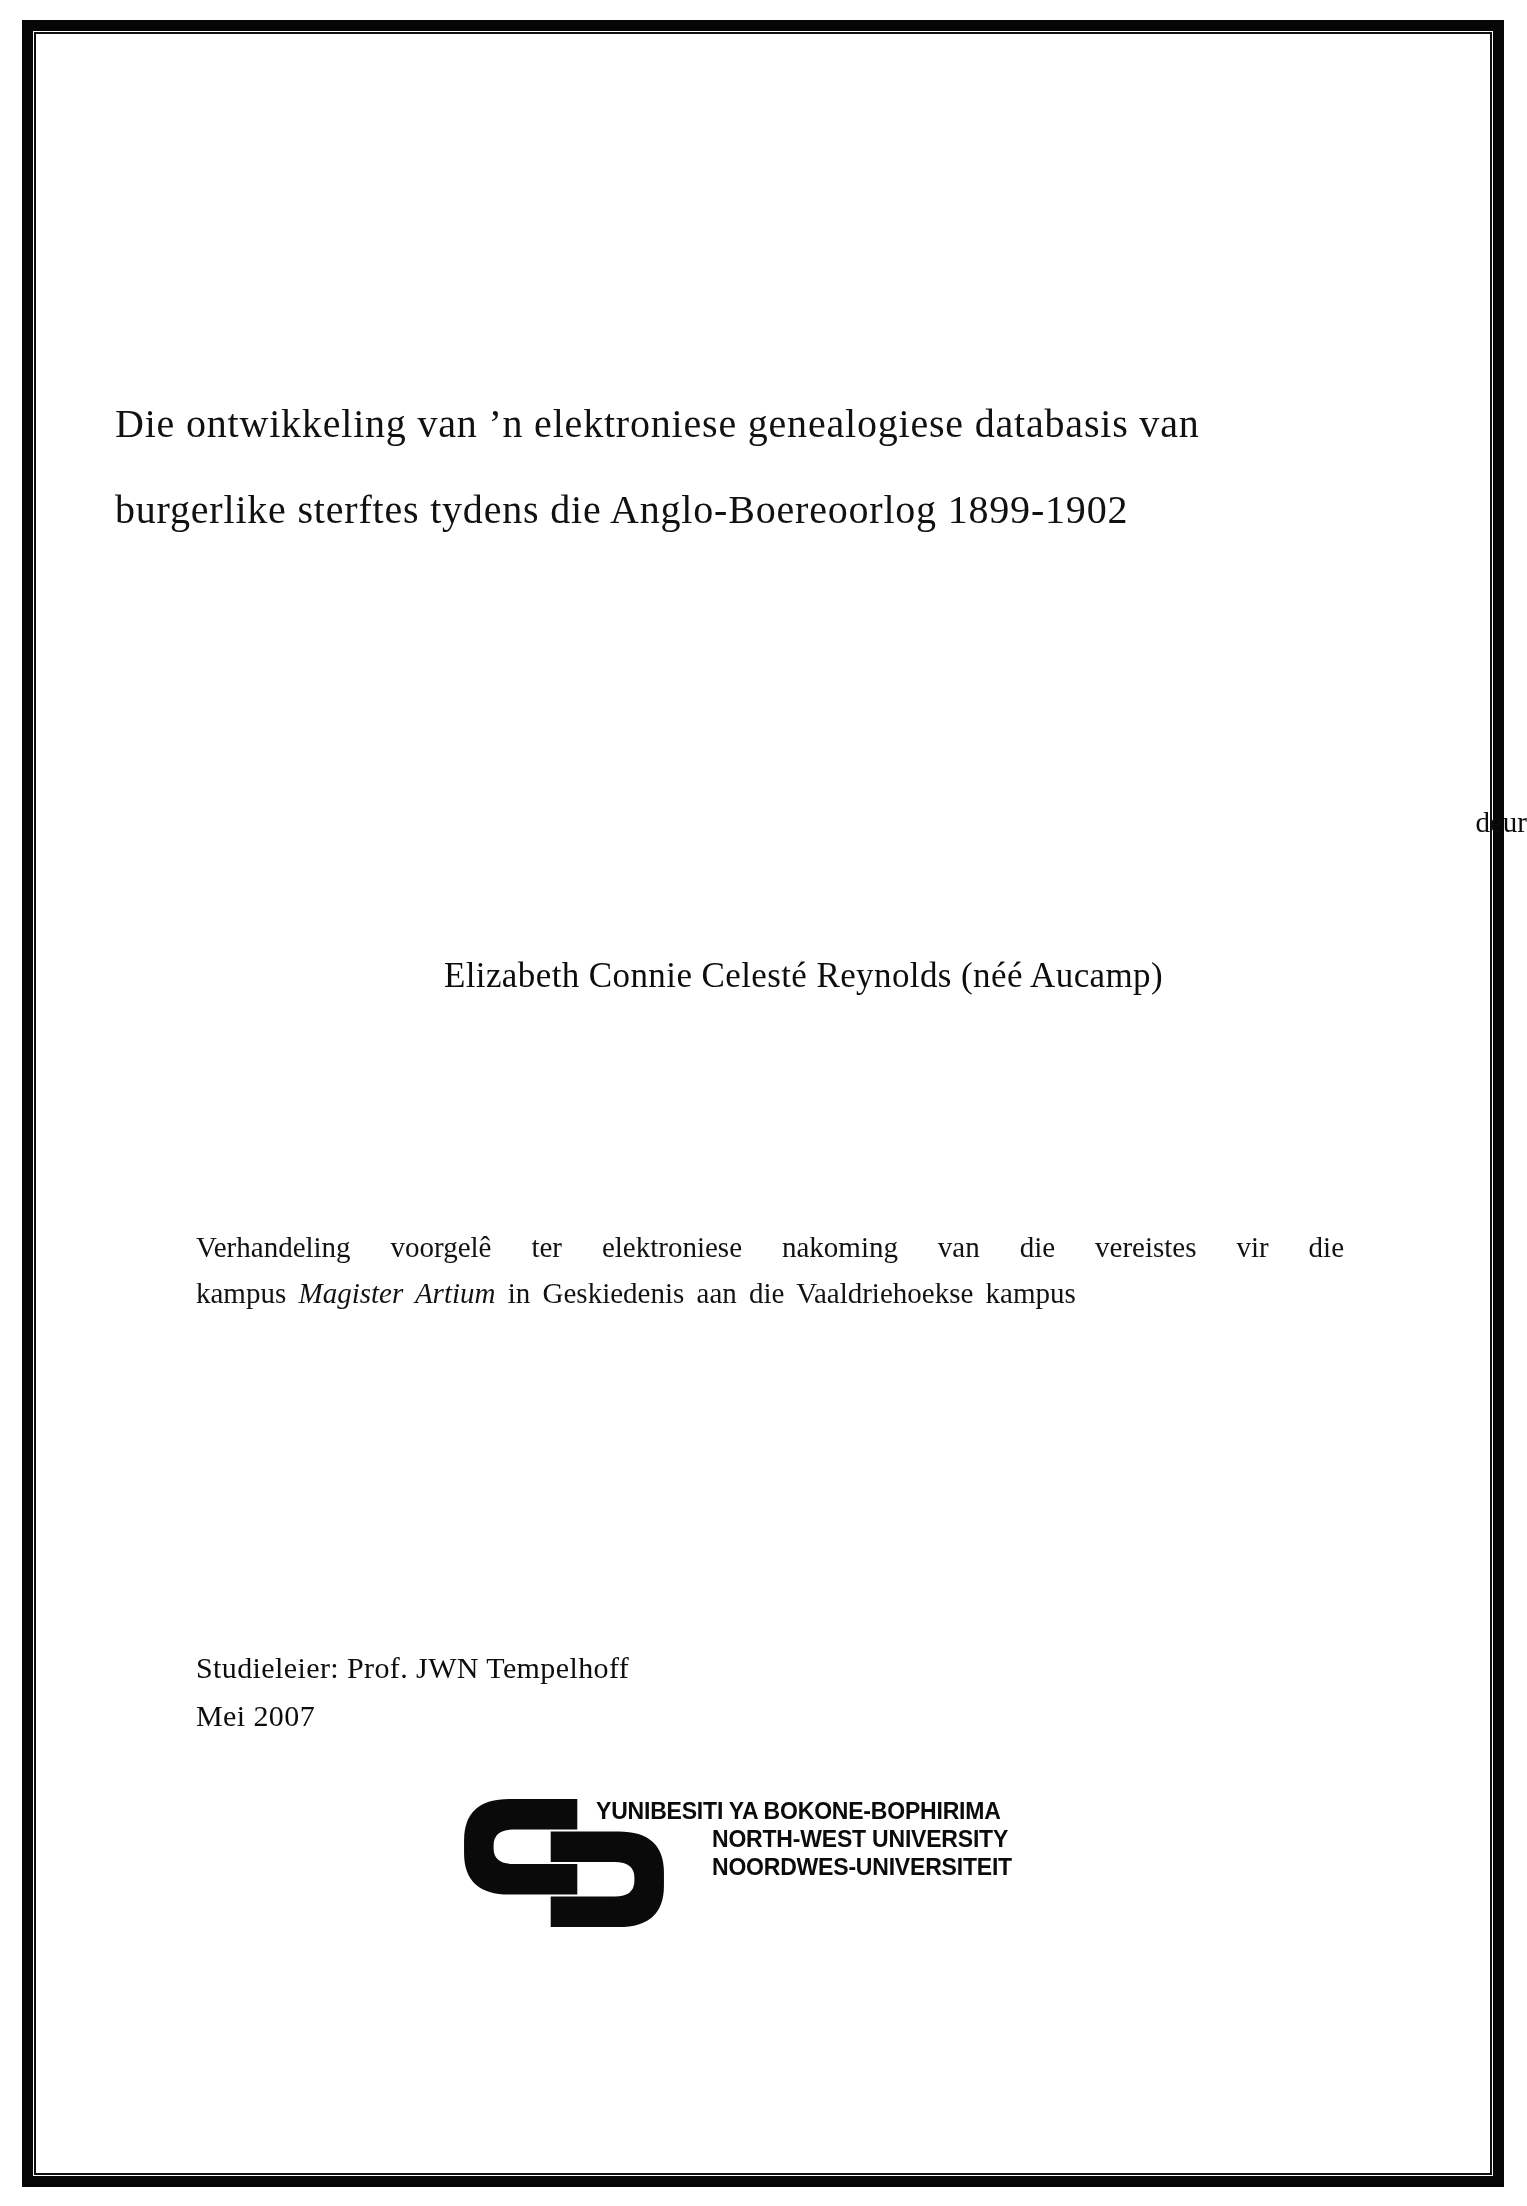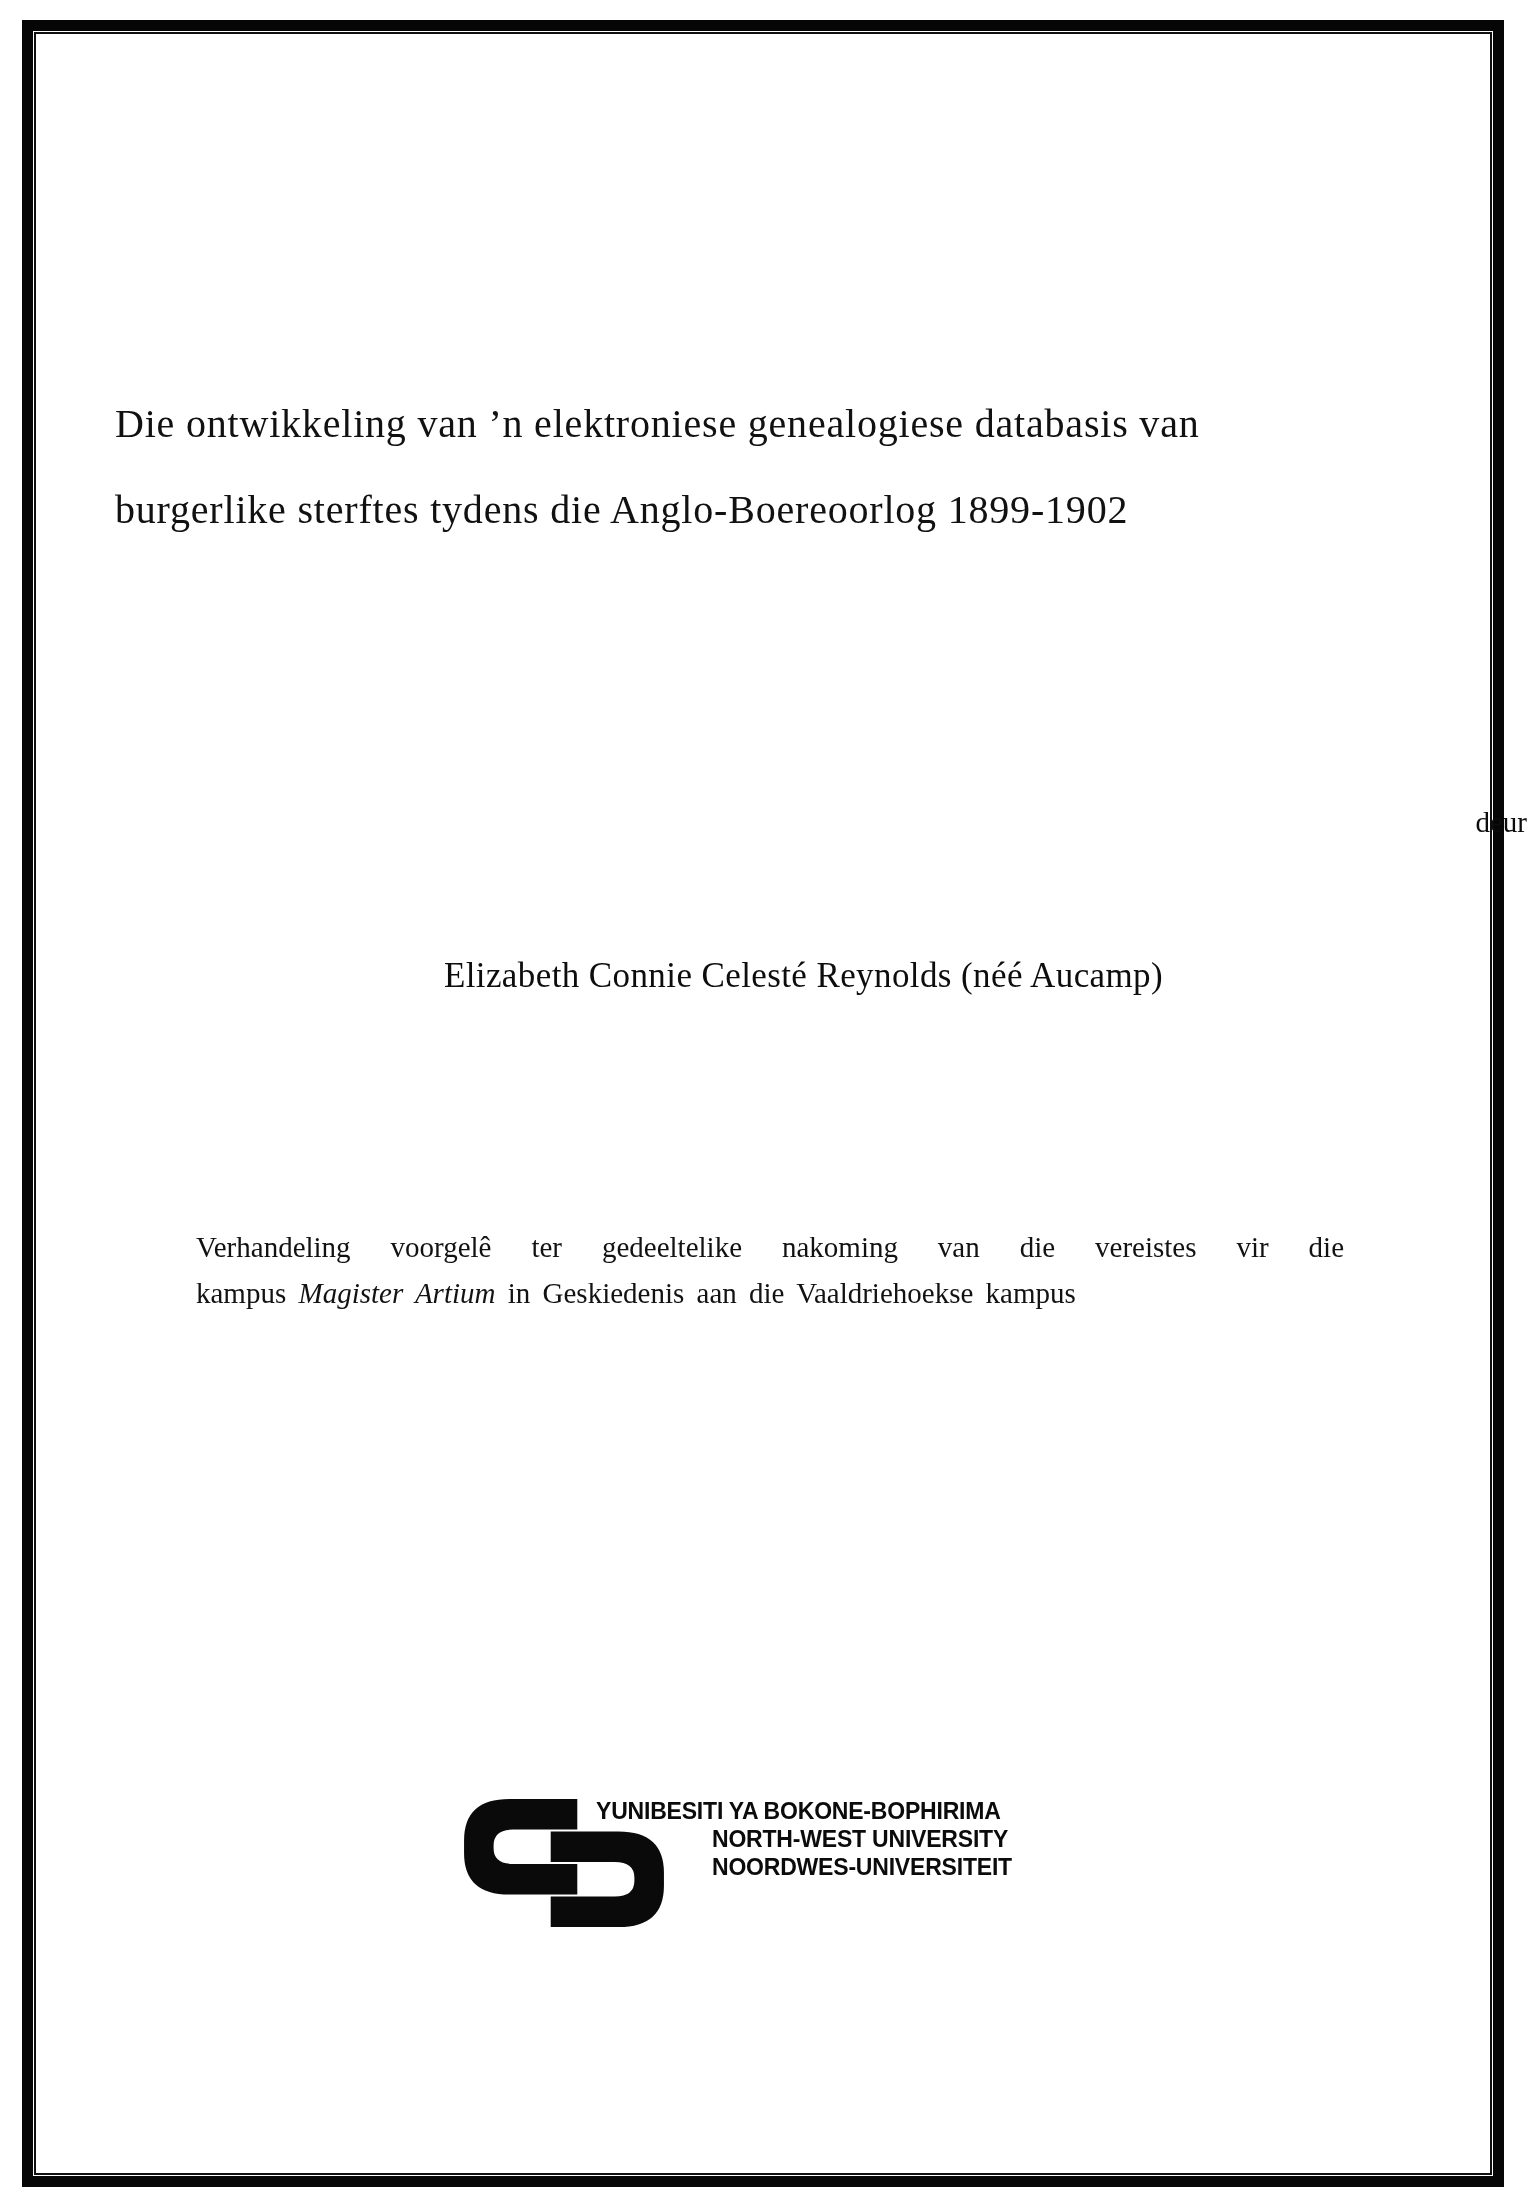--- a/index.html
+++ b/index.html
@@ -98,24 +98,28 @@
   <div class="abs title-block">
     <div>Die ontwikkeling van ’n elektroniese genealogiese databasis van</div>
     <div>burgerlike sterftes tydens die Anglo-Boereoorlog 1899-1902</div>
   </div>
 
   <div class="abs byline">deur</div>
 
   <div class="abs author-line">Elizabeth Connie Celesté Reynolds (néé Aucamp)</div>
 
   <div class="abs statement">
-    <div class="justified-line">Verhandeling voorgelê ter gedeeltelike nakoming van die vereistes vir die</div>
+    <div class="justified-line">Verhandeling voorgelê ter elektroniese nakoming van die vereistes vir die</div>
     <div class="line2"><span>kampus </span><span class="italic">Magister Artium</span><span> in Geskiedenis aan die Vaaldriehoekse kampus</span></div>
   </div>
 
+  <div class="abs supervisor-block">
+    <div>Studieleier: Prof. JWN Tempelhoff</div>
+    <div>Mei 2007</div>
+  </div>
 
   <div class="abs logo">
     <svg class="logo-mark" viewBox="0 0 203 130" xmlns="http://www.w3.org/2000/svg" aria-hidden="true">
       <defs>
         <path id="clink" d="M115 0 H46 Q0 0 0 42 V55 Q0 97 46 97 H115 V66 H50 Q30 66 30 50 V47 Q30 31 50 31 H115 Z"></path>
       </defs>
       <use href="#clink" fill="#0a0a0a"></use>
       <use href="#clink" fill="#0a0a0a" transform="translate(203 130) rotate(180)"></use>
     </svg>
     <div class="logo-text">

